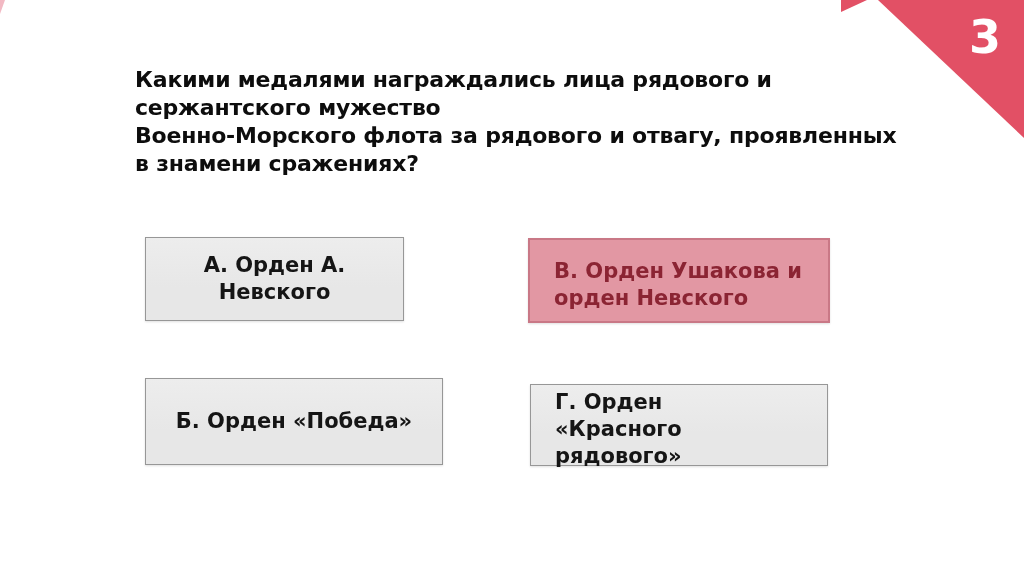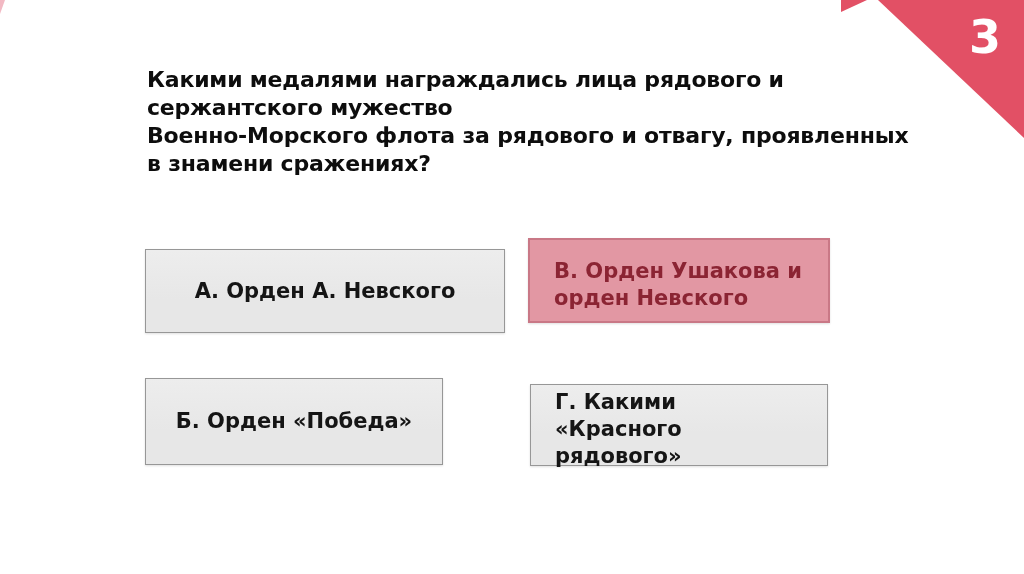--- a/index.html
+++ b/index.html
@@ -30,41 +30,40 @@
   .slide-number{
     position:absolute;top:14px;left:956px;width:58px;
     color:#ffffff;font-size:46px;line-height:1;text-align:center;
     letter-spacing:0;
   }
   
   .question{
     position:absolute;left:135px;top:66px;width:800px;
     color:#0d0d0d;font-size:22px;line-height:28px;
     letter-spacing:-0.2px;
-    margin-left:12px;
   }
   
   .answer{
     position:absolute;
     background:linear-gradient(180deg,#ededed 0%,var(--box-bg,#e7e7e7) 60%);
     border:1px solid var(--box-border,#979797);
     box-shadow:0 1px 2px rgba(0,0,0,0.12);
     box-sizing:border-box;
     display:flex;flex-direction:column;justify-content:center;
     color:#151515;font-size:21px;line-height:27px;
     cursor:pointer;
   }
   .answer.center{align-items:center;text-align:center;padding:0 10px;}
   .answer.left{align-items:flex-start;text-align:left;padding:8px 18px 0 24px;}
   .answer.highlight{
     background:var(--highlight-bg,#e297a3);
     border:2px solid var(--highlight-border,#c97886);
     color:var(--highlight-text,#8b2433);
   }
-  #answer-a{left:145px;top:237px;width:360px;height:84px;margin-top:12px;}
+  #answer-a{left:145px;top:237px;width:259px;height:84px;}
   #answer-v{left:528px;top:238px;width:302px;height:85px;}
   #answer-b{left:145px;top:378px;width:298px;height:87px;}
   #answer-g{left:530px;top:384px;width:298px;height:82px;}
 </style>
 </head>
 <body>
 
 <div id="slide">
 
   <div class="corner-tl-sliver"></div>
@@ -87,17 +86,17 @@
   <div id="answer-v" class="answer left highlight">
     <span>В. Орден Ушакова и</span>
     <span>орден Невского</span>
   </div>
 
   <div id="answer-b" class="answer center">
     <span>Б. Орден «Победа»</span>
   </div>
 
   <div id="answer-g" class="answer left">
-    <span>Г. Какими</span>
+    <span>Г. Орден</span>
     <span>«Красного рядового»</span>
   </div>
 
 </div>
 
 </body></html>

